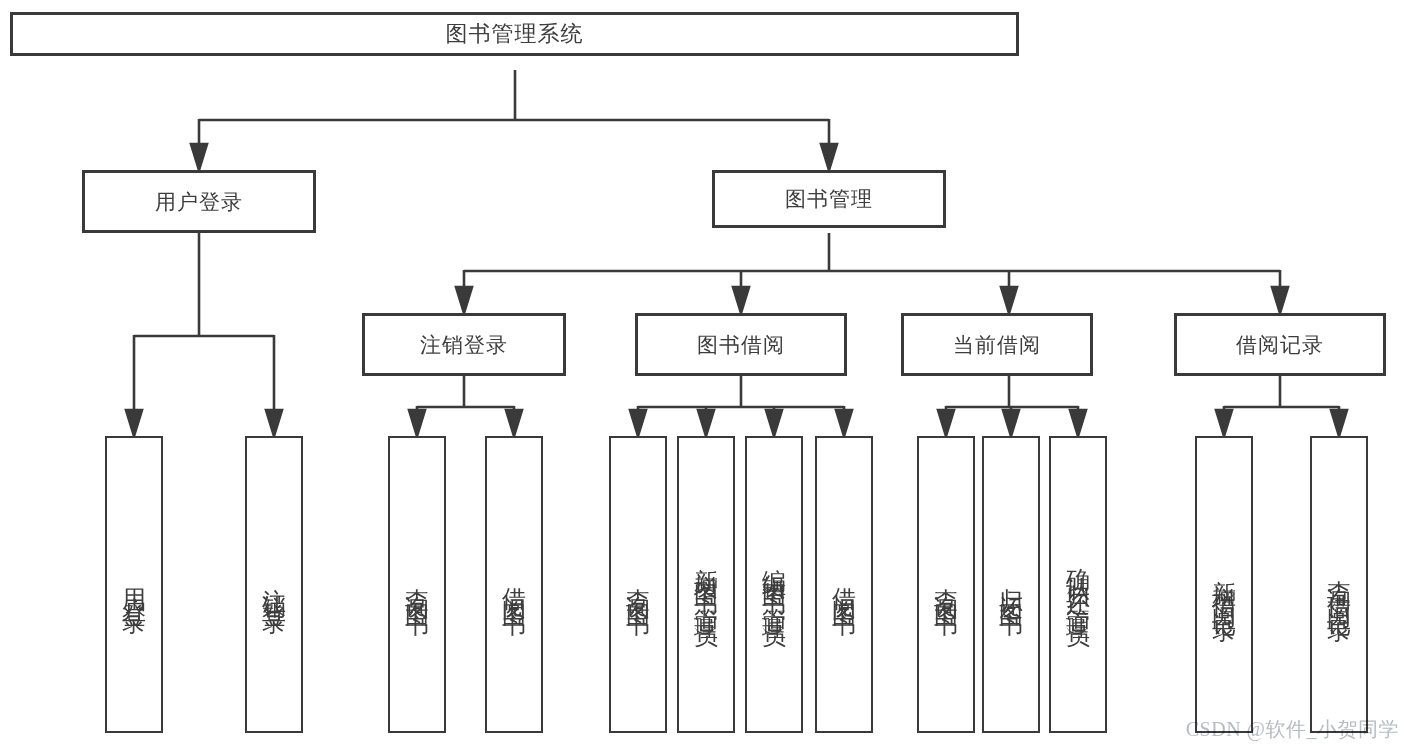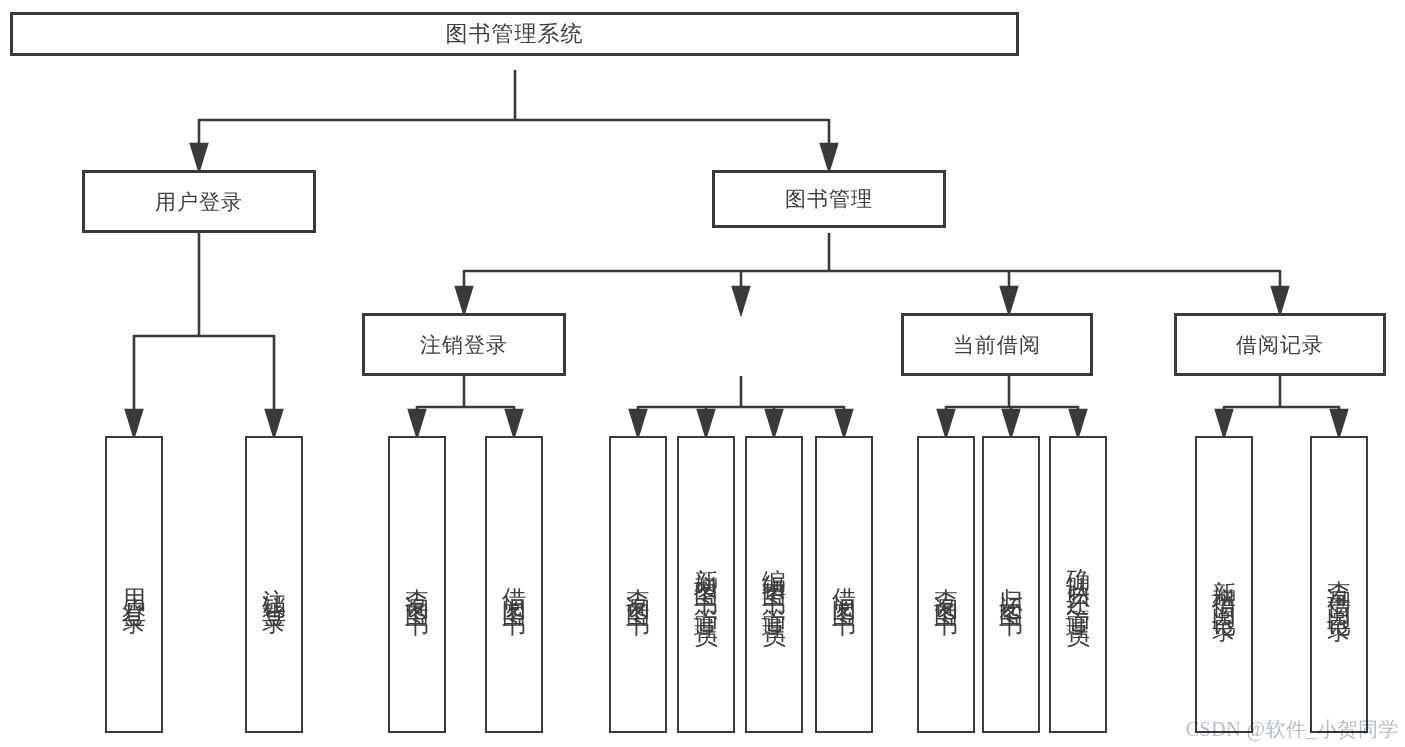--- a/index.html
+++ b/index.html
@@ -141,20 +141,21 @@
       <polygon points="1331,410 1347,410 1339,436"></polygon>
     </g>
   </svg>
 
   <div class="node root" style="left:10px; top:12px; width:1009px; height:44px">图书管理系统</div>
 
   <div class="node mid" style="left:82px; top:170px; width:234px; height:63px">用户登录</div>
   <div class="node mid" style="left:712px; top:170px; width:234px; height:58px">图书管理</div>
 
   <div class="node mid" style="left:362px; top:313px; width:204px; height:63px">注销登录</div>
+  <div class="node mid" style="left:635px; top:313px; width:212px; height:63px">图书借阅</div>
   <div class="node mid" style="left:901px; top:313px; width:192px; height:63px">当前借阅</div>
   <div class="node mid" style="left:1174px; top:313px; width:212px; height:63px">借阅记录</div>
 
   <div class="node leaf" style="left:105px; top:436px; width:58px; height:297px">用户登录</div>
   <div class="node leaf" style="left:245px; top:436px; width:58px; height:297px">注销登录</div>
 
   <div class="node leaf" style="left:388px; top:436px; width:58px; height:297px">查询图书</div>
   <div class="node leaf" style="left:485px; top:436px; width:58px; height:297px">借阅图书</div>
 
   <div class="node leaf" style="left:609px; top:436px; width:58px; height:297px">查询图书</div>

